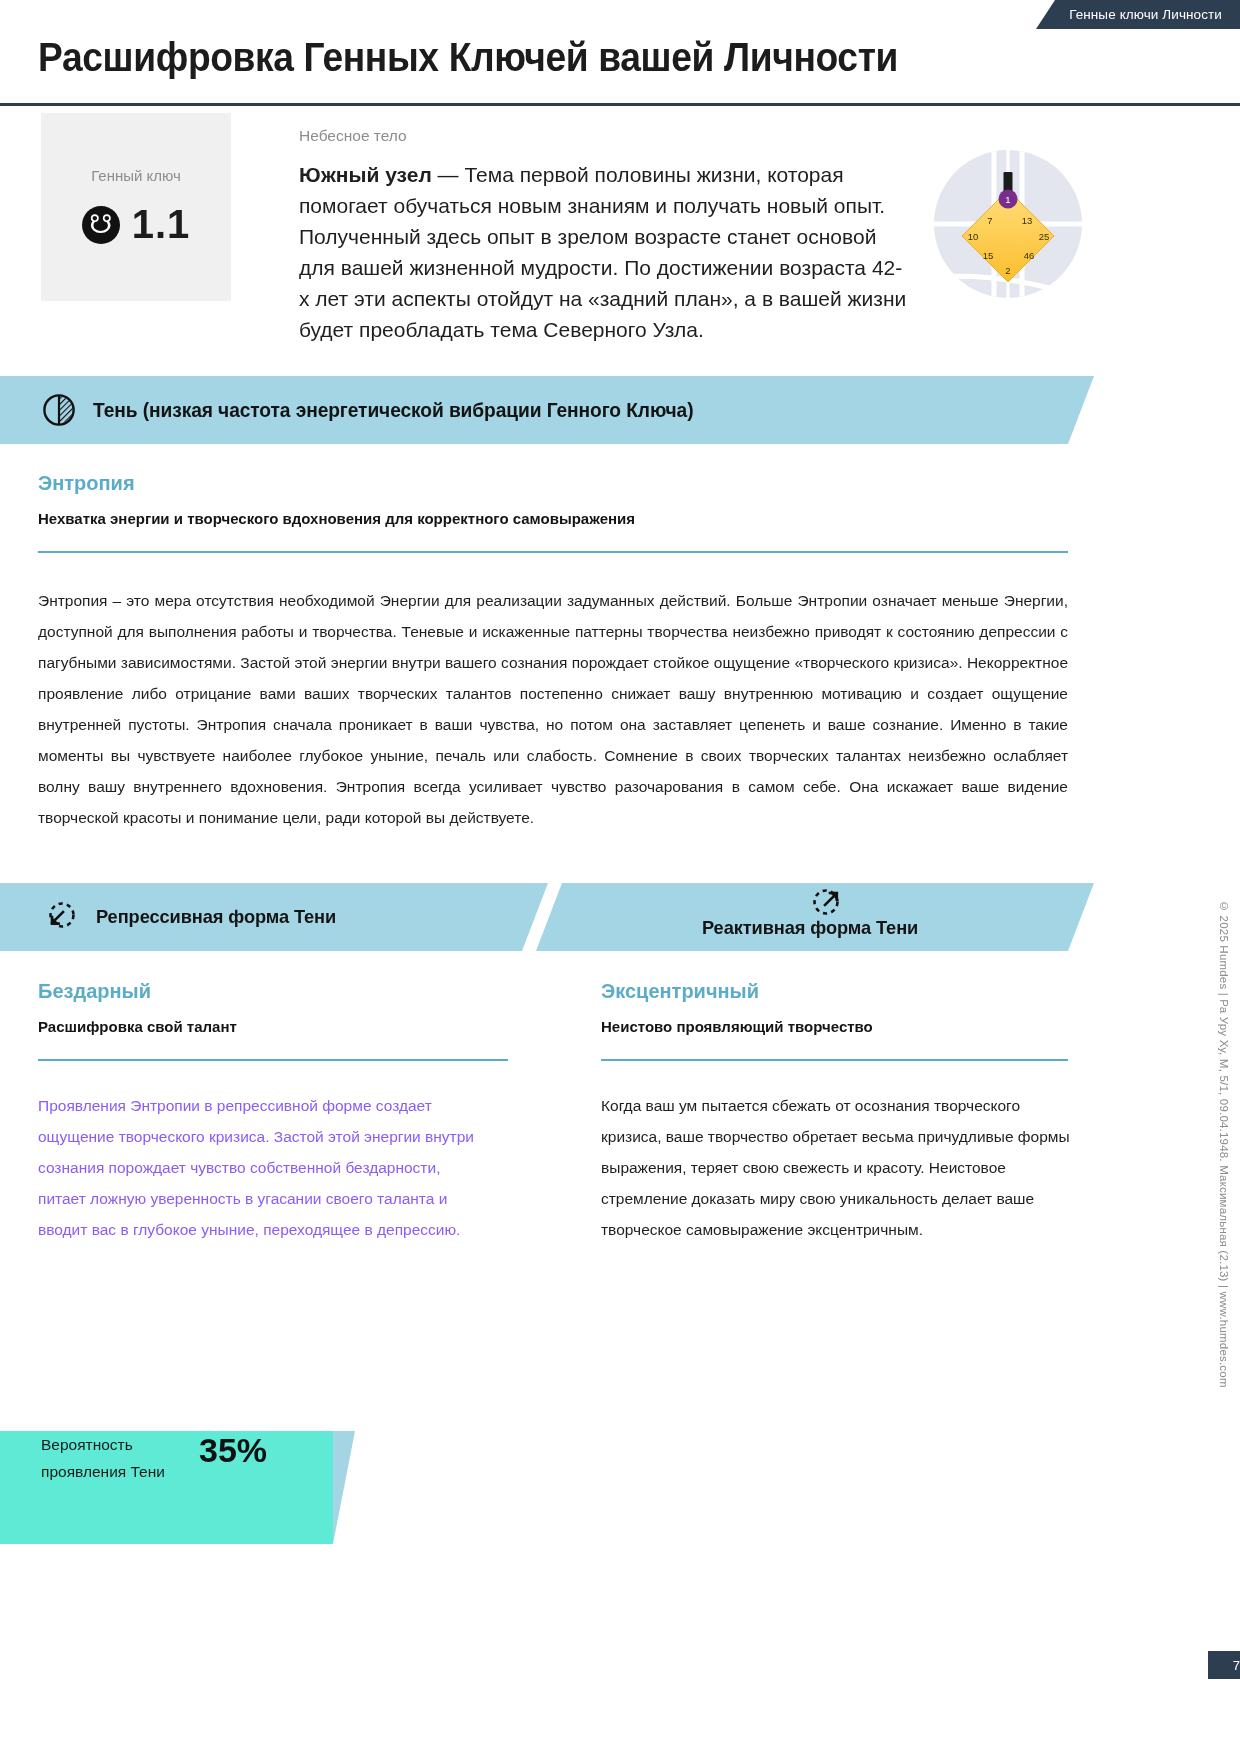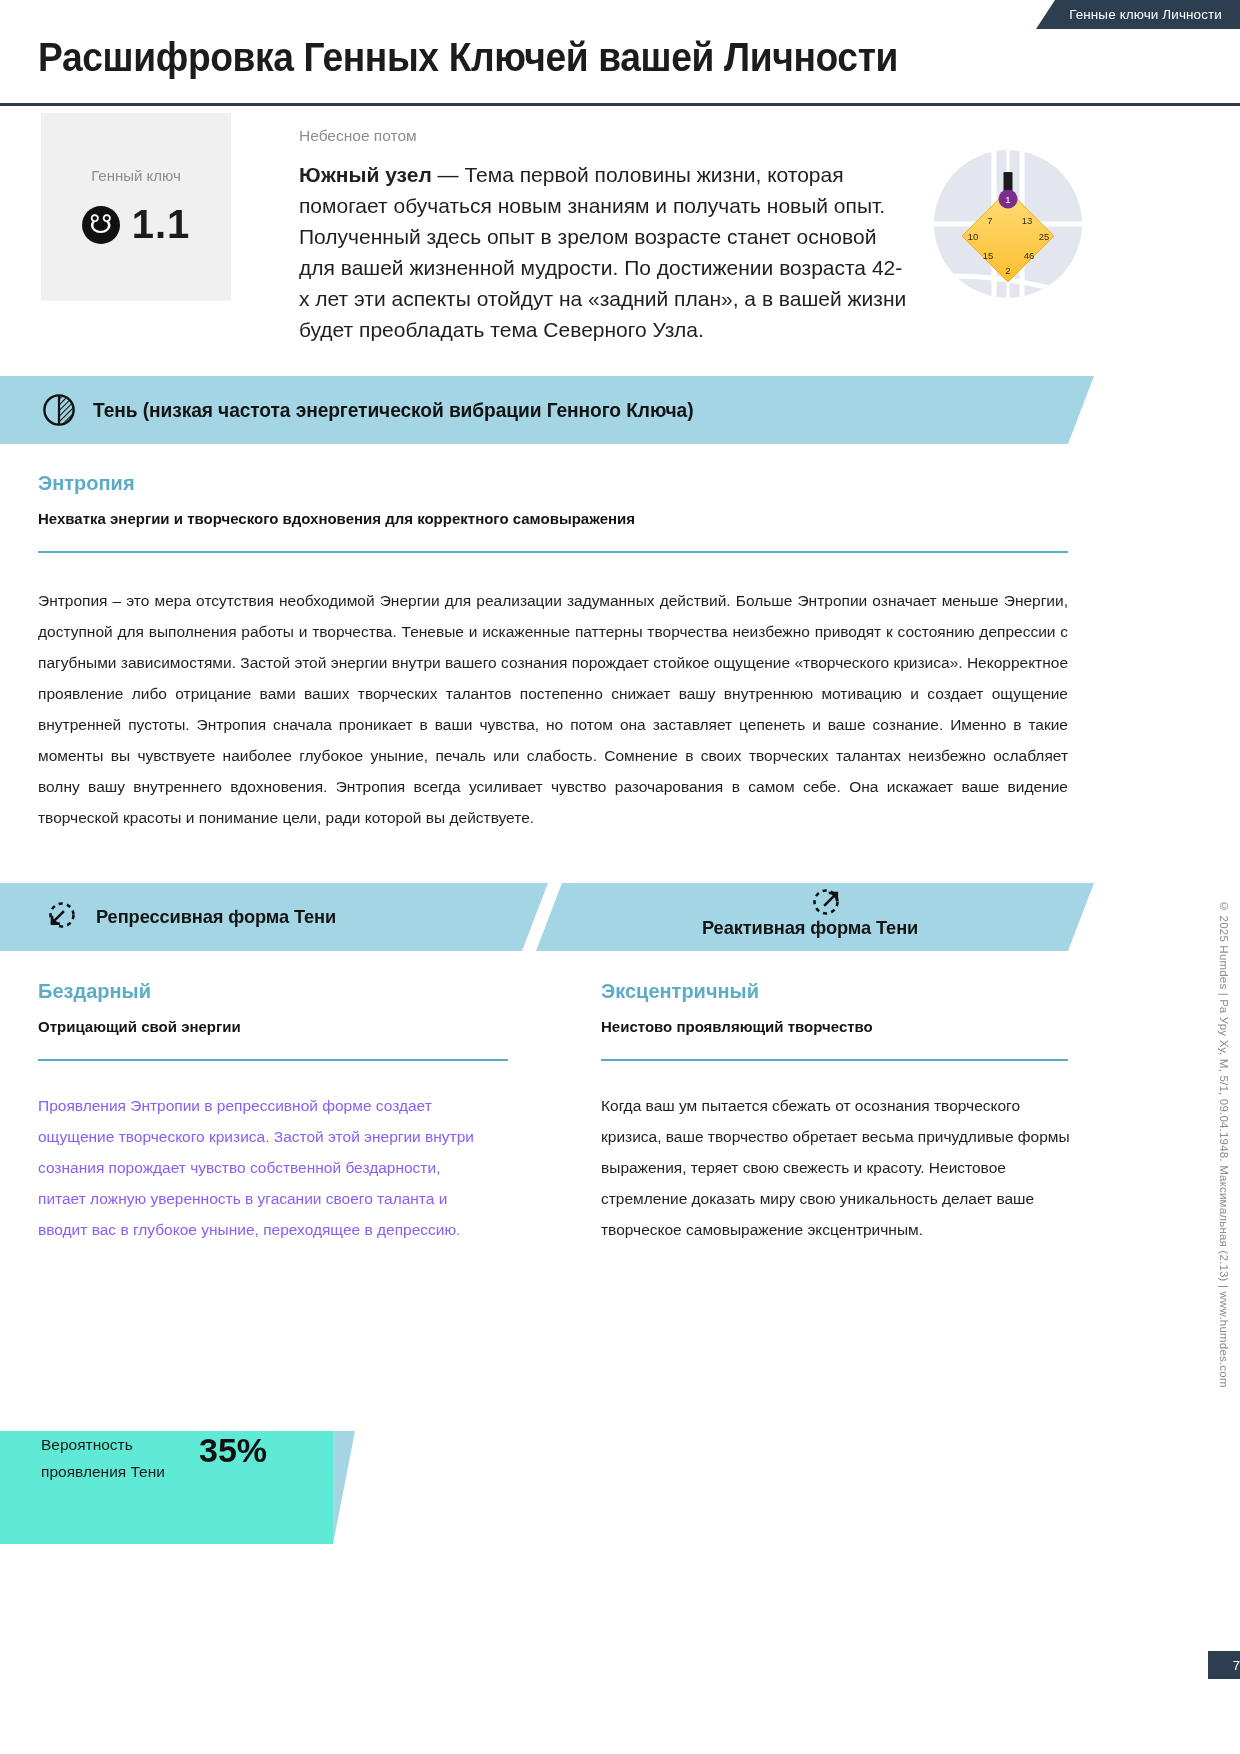--- a/index.html
+++ b/index.html
@@ -329,21 +329,21 @@
 <div class="title-rule"></div>
 
 <div class="key-card">
   <div class="key-card-label">Генный ключ</div>
   <div class="key-card-value">
     <span class="key-glyph">☋</span>
     <span class="key-number">1.1</span>
   </div>
 </div>
 
-<div class="intro-eyebrow">Небесное потом</div>
+<div class="intro-eyebrow">Небесное тело</div>
 <p class="intro-body"><b>Южный узел</b><span> — Тема первой половины жизни, которая помогает обучаться новым знаниям и получать новый опыт. Полученный здесь опыт в зрелом возрасте станет основой для вашей жизненной мудрости. По достижении возраста 42-х лет эти аспекты отойдут на «задний план», а в вашей жизни будет преобладать тема Северного Узла.</span></p>
 
 <div class="mandala">
   <svg width="152" height="152" viewBox="0 0 152 152">
     <defs>
       <clipPath id="circClip">
           <circle cx="76" cy="76" r="74"></circle>
         </clipPath>
       <linearGradient id="gGrad" x1="0" y1="0" x2="0" y2="1">
         <stop offset="0%" stop-color="#FFDE7A"></stop>
@@ -422,21 +422,21 @@
       <g stroke="#111111" stroke-width="2.6" fill="none" stroke-linecap="square">
         <line x1="14" y1="22" x2="25.5" y2="10.5"></line>
         <polyline points="19,10 25.8,10 25.8,16.8" fill="#111111" stroke="#111111"></polyline>
       </g>
     </svg>
   </span>
   <span class="banner-title">Реактивная форма Тени</span>
 </div>
 
 <div class="sect-name" id="repr-name">Бездарный</div>
-<div class="sect-sub" id="repr-sub">Отрицающий свой энергии</div>
+<div class="sect-sub" id="repr-sub">Расшифровка свой талант</div>
 <div class="sect-rule" id="repr-rule"></div>
 <p class="col-para-left">Проявления Энтропии в репрессивной форме создает ощущение творческого кризиса. Застой этой энергии внутри сознания порождает чувство собственной бездарности, питает ложную уверенность в угасании своего таланта и вводит вас в глубокое уныние, переходящее в депрессию.</p>
 
 <div class="sect-name" id="react-name">Эксцентричный</div>
 <div class="sect-sub" id="react-sub">Неистово проявляющий творчество</div>
 <div class="sect-rule" id="react-rule"></div>
 <p class="col-para-right">Когда ваш ум пытается сбежать от осознания творческого кризиса, ваше творчество обретает весьма причудливые формы выражения, теряет свою свежесть и красоту. Неистовое стремление доказать миру свою уникальность делает ваше творческое самовыражение эксцентричным.</p>
 
 <div class="prob-band">
   <span class="prob-label">Вероятность проявления Тени</span>

